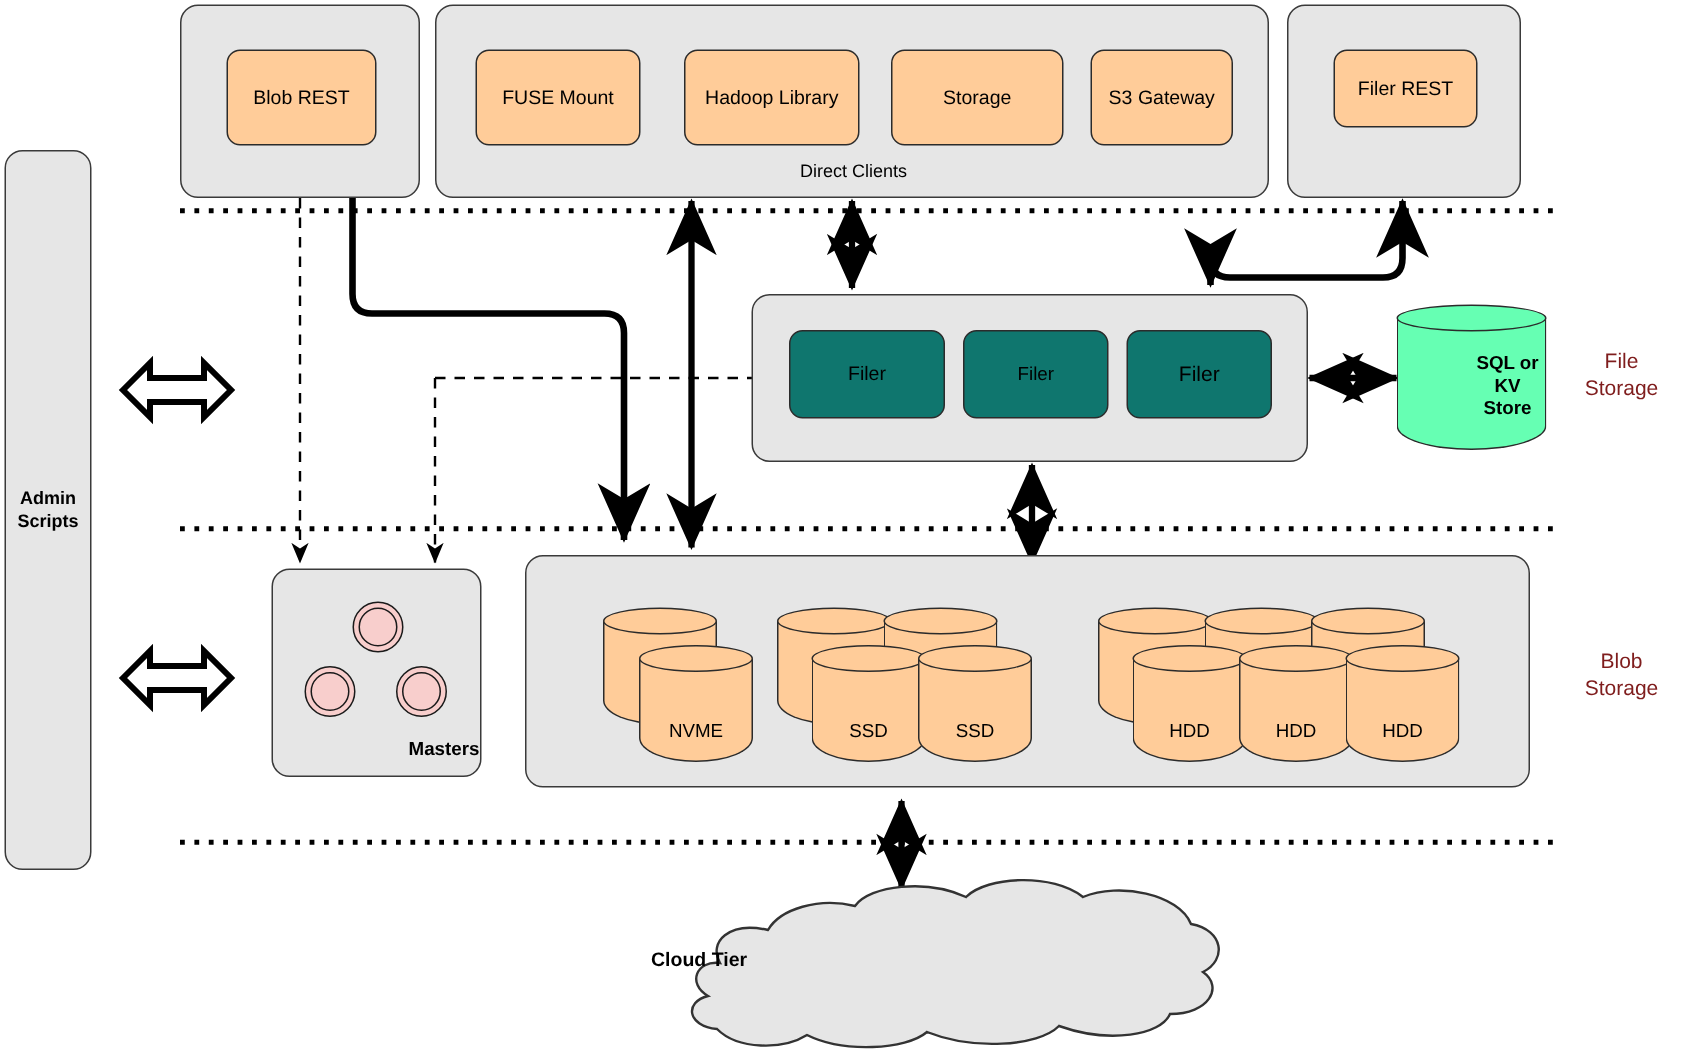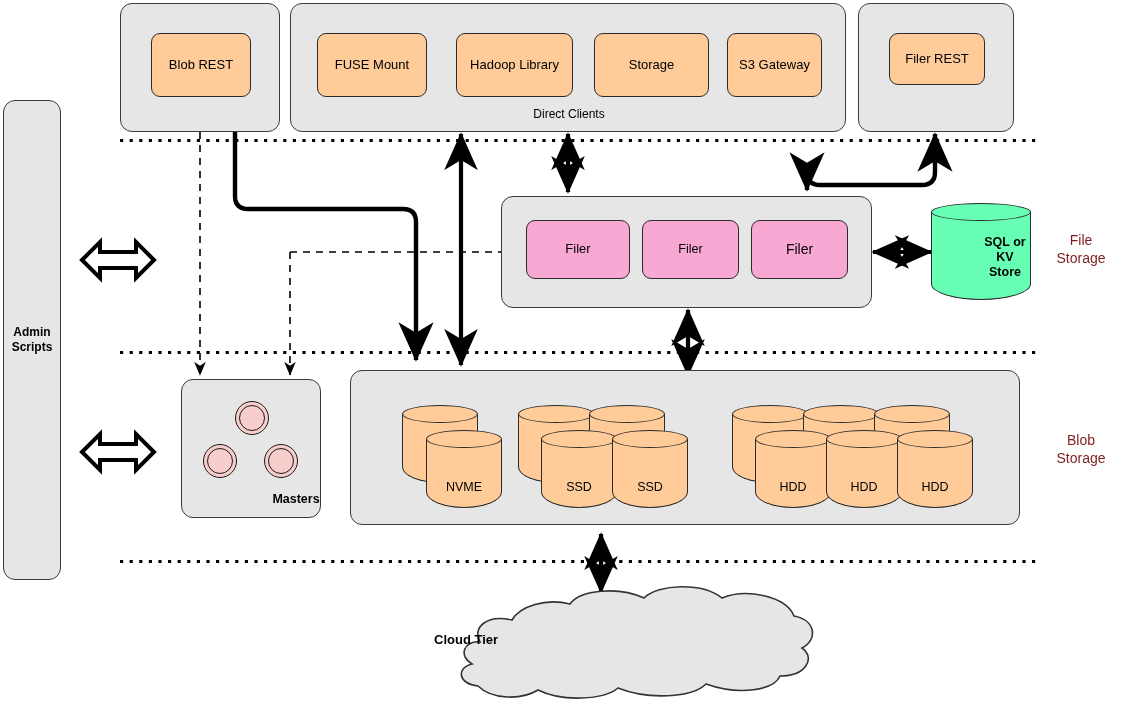--- a/index.html
+++ b/index.html
@@ -41,21 +41,21 @@
     box-sizing: border-box;
     border: 1px solid #2b2b2b;
     border-radius: 9px;
     display: flex;
     align-items: center;
     justify-content: center;
     text-align: center;
     line-height: 1.15;
   }
   .node.orange { background: #ffcc99; }
-  .node.green  { background: #f9a8d4; }
+  .node.green  { background: #0f766e; }
 
   .lbl-12 { font-size: 12.5px; color: #000; }
   .lbl-13 { font-size: 13px; color: #000; }
   .lbl-14 { font-size: 14px; color: #000; }
   .bold   { font-weight: bold; margin-left: 44px; }
 
   .caption {
     position: absolute;
     font-size: 12px;
     color: #000;

